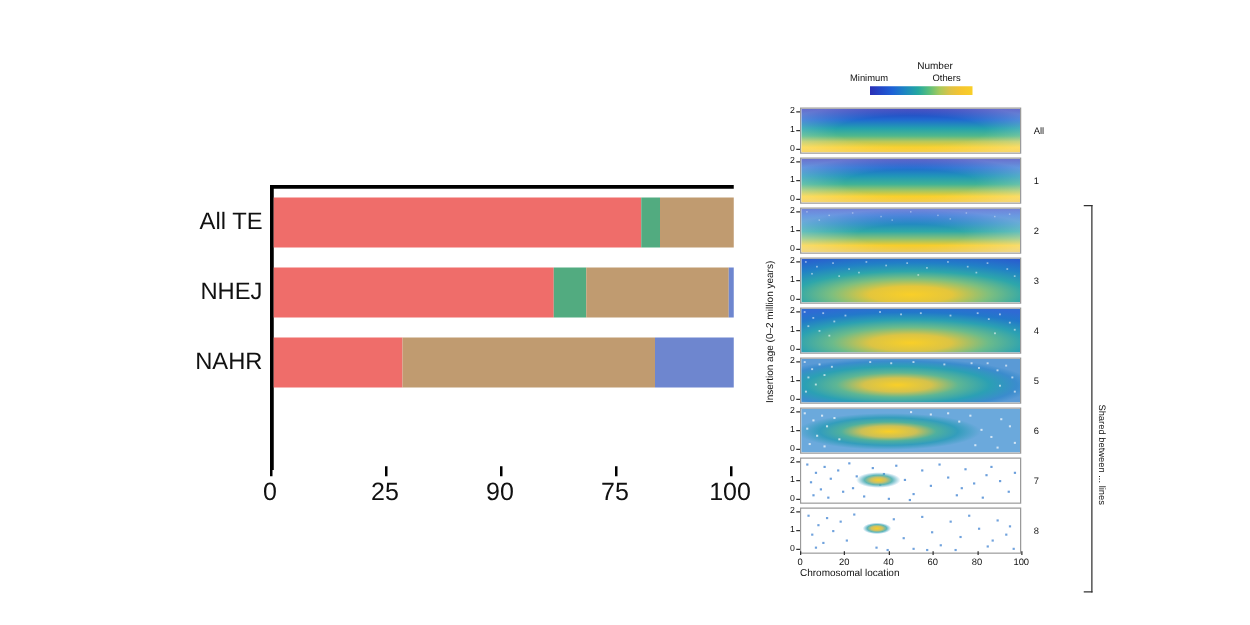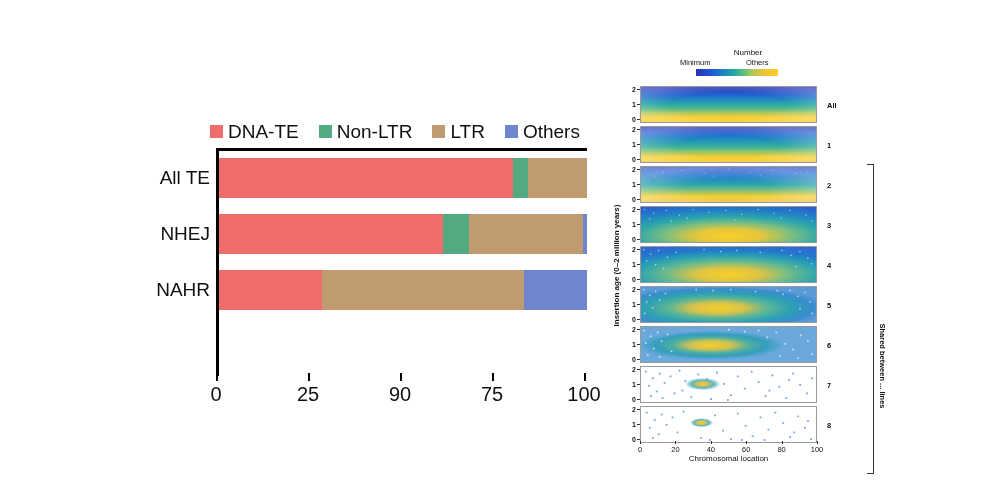--- a/index.html
+++ b/index.html
@@ -167,21 +167,20 @@
        #1d86c2 34%, #24a8a0 47%, #5cbf7a 58%,
        #a8c95c 68%, #ddc247 78%, #f5c430 88%, #f9cf28 100%);
   }
 
   #heat-stack {
     position: absolute;
     left: 22px;
     top: 38px;
     width: 268px;
     height: 355px;
-    font-weight: bold;
   }
   .heat-row {
     position: absolute;
     left: 0;
     width: 268px;
     height: 37px;
   }
   .heat-img {
     position: absolute;
     left: 18px;
@@ -251,21 +250,20 @@
     font-size: 7.5px;
     color: #111;
     transform: translateX(-50%);
     white-space: nowrap;
   }
   #heat-xlabel {
     position: absolute;
     left: 40px;
     top: 406px;
     width: 177px;
-    text-align: center;
     font-size: 8px;
     color: #111;
   }
 
   
   #group-bracket {
     position: absolute;
     left: 245px;
     top: 78px;
     width: 7px;
@@ -284,38 +282,20 @@
     font-size: 7.5px;
     color: #111;
     white-space: nowrap;
   }
 </style>
 </head>
 <body>
 
 <div id="bar-panel">
 
-  <div id="bar-legend">
-    <div class="legend-entry">
-      <span class="legend-swatch" style="background:#ef6d6a"></span>
-      <span class="legend-label">DNA-TE</span>
-    </div>
-    <div class="legend-entry">
-      <span class="legend-swatch" style="background:#52ab80"></span>
-      <span class="legend-label">Non-LTR</span>
-    </div>
-    <div class="legend-entry">
-      <span class="legend-swatch" style="background:#c09b70"></span>
-      <span class="legend-label">LTR</span>
-    </div>
-    <div class="legend-entry">
-      <span class="legend-swatch" style="background:#6e86cf"></span>
-      <span class="legend-label">Others</span>
-    </div>
-  </div>
 
   <div id="bar-plot">
 
     <div class="bar-row" style="top:7px">
       <span class="cat-label">All TE</span>
       <div class="bar-seg" style="width:80%;background:#ef6d6a"></div>
       <div class="bar-seg" style="width:4%;background:#52ab80"></div>
       <div class="bar-seg" style="width:16%;background:#c09b70"></div>
       <div class="bar-seg" style="width:0%;background:#6e86cf"></div>
     </div>

